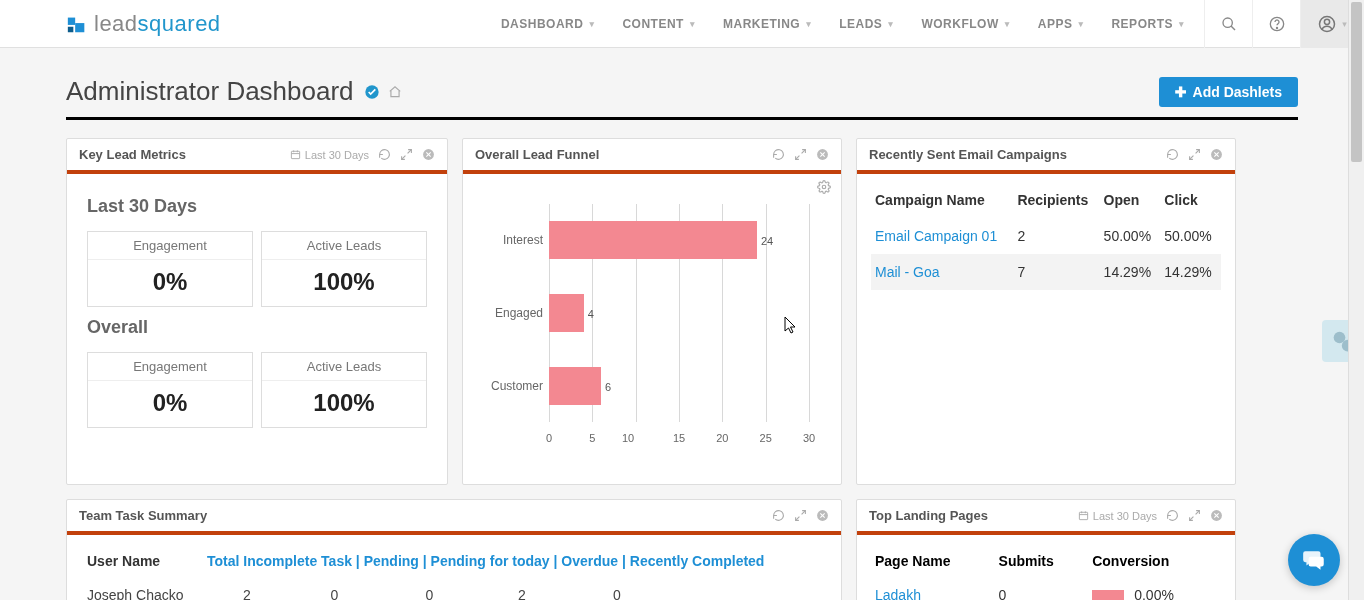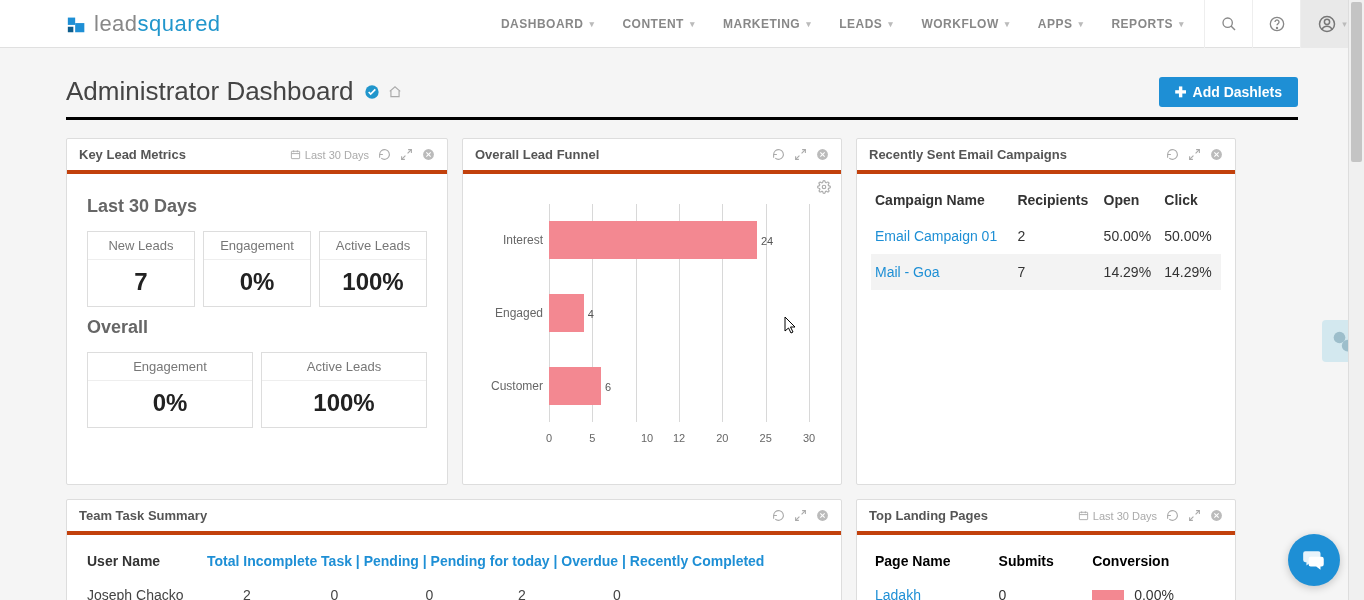--- a/index.html
+++ b/index.html
@@ -192,24 +192,20 @@
                 <circle cx="12" cy="12" r="10" fill="#bbb"></circle>
                 <path d="M8 8l8 8M16 8l-8 8" stroke="#fff" stroke-width="2"></path>
               </svg>
             </span>
         </div>
       </div>
       <div class="kl-body">
         <div class="kl-section-title">Last 30 Days</div>
         <div class="kl-row">
           <div class="kl-card">
-              <div class="kl-card-top">New Leads</div>
-              <div class="kl-card-val">7</div>
-            </div>
-          <div class="kl-card">
               <div class="kl-card-top">Engagement</div>
               <div class="kl-card-val">0%</div>
             </div>
           <div class="kl-card">
               <div class="kl-card-top">Active Leads</div>
               <div class="kl-card-val">100%</div>
             </div>
         </div>
         <div class="kl-section-title">Overall</div>
         <div class="kl-row">
@@ -257,23 +253,23 @@
               <circle cx="12" cy="12" r="3"></circle>
               <path d="M19.4 15a1.7 1.7 0 0 0 .3 1.8l.1.1a2 2 0 1 1-2.8 2.8l-.1-.1a1.7 1.7 0 0 0-1.8-.3 1.7 1.7 0 0 0-1 1.5V21a2 2 0 0 1-4 0v-.1a1.7 1.7 0 0 0-1-1.5 1.7 1.7 0 0 0-1.8.3l-.1.1a2 2 0 1 1-2.8-2.8l.1-.1a1.7 1.7 0 0 0 .3-1.8 1.7 1.7 0 0 0-1.5-1H3a2 2 0 0 1 0-4h.1a1.7 1.7 0 0 0 1.5-1 1.7 1.7 0 0 0-.3-1.8l-.1-.1a2 2 0 1 1 2.8-2.8l.1.1a1.7 1.7 0 0 0 1.8.3H9a1.7 1.7 0 0 0 1-1.5V3a2 2 0 0 1 4 0v.1a1.7 1.7 0 0 0 1 1.5 1.7 1.7 0 0 0 1.8-.3l.1-.1a2 2 0 1 1 2.8 2.8l-.1.1a1.7 1.7 0 0 0-.3 1.8V9a1.7 1.7 0 0 0 1.5 1H21a2 2 0 0 1 0 4h-.1a1.7 1.7 0 0 0-1.5 1z"></path>
             </svg>
         </span>
         <div class="chart" id="funnel-chart">
             <div class="grid-line" style="left: 0px;"></div>
             <div class="tick-label" style="left: 0px;">0</div>
             <div class="grid-line" style="left: 43.3333px;"></div>
             <div class="tick-label" style="left: 43.3333px;">5</div>
             <div class="grid-line" style="left: 86.6667px;"></div>
-            <div class="tick-label" style="left: 98px;">10</div>
+            <div class="tick-label" style="left: 79px;">10</div>
             <div class="grid-line" style="left: 130px;"></div>
-            <div class="tick-label" style="left: 130px;">12</div>
+            <div class="tick-label" style="left: 130px;">15</div>
             <div class="grid-line" style="left: 173.333px;"></div>
             <div class="tick-label" style="left: 173.333px;">20</div>
             <div class="grid-line" style="left: 216.667px;"></div>
             <div class="tick-label" style="left: 216.667px;">25</div>
             <div class="grid-line" style="left: 260px;"></div>
             <div class="tick-label" style="left: 260px;">30</div>
             <div class="cat-label" style="top: 29.3333px;">Interest</div>
             <div class="bar" style="top: 17.3333px; width: 208px; background: rgb(243, 136, 145);"></div>
             <div class="bar-label" style="top: 31.3333px; left: 212px;">24</div>
             <div class="cat-label" style="top: 102px;">Engaged</div>

